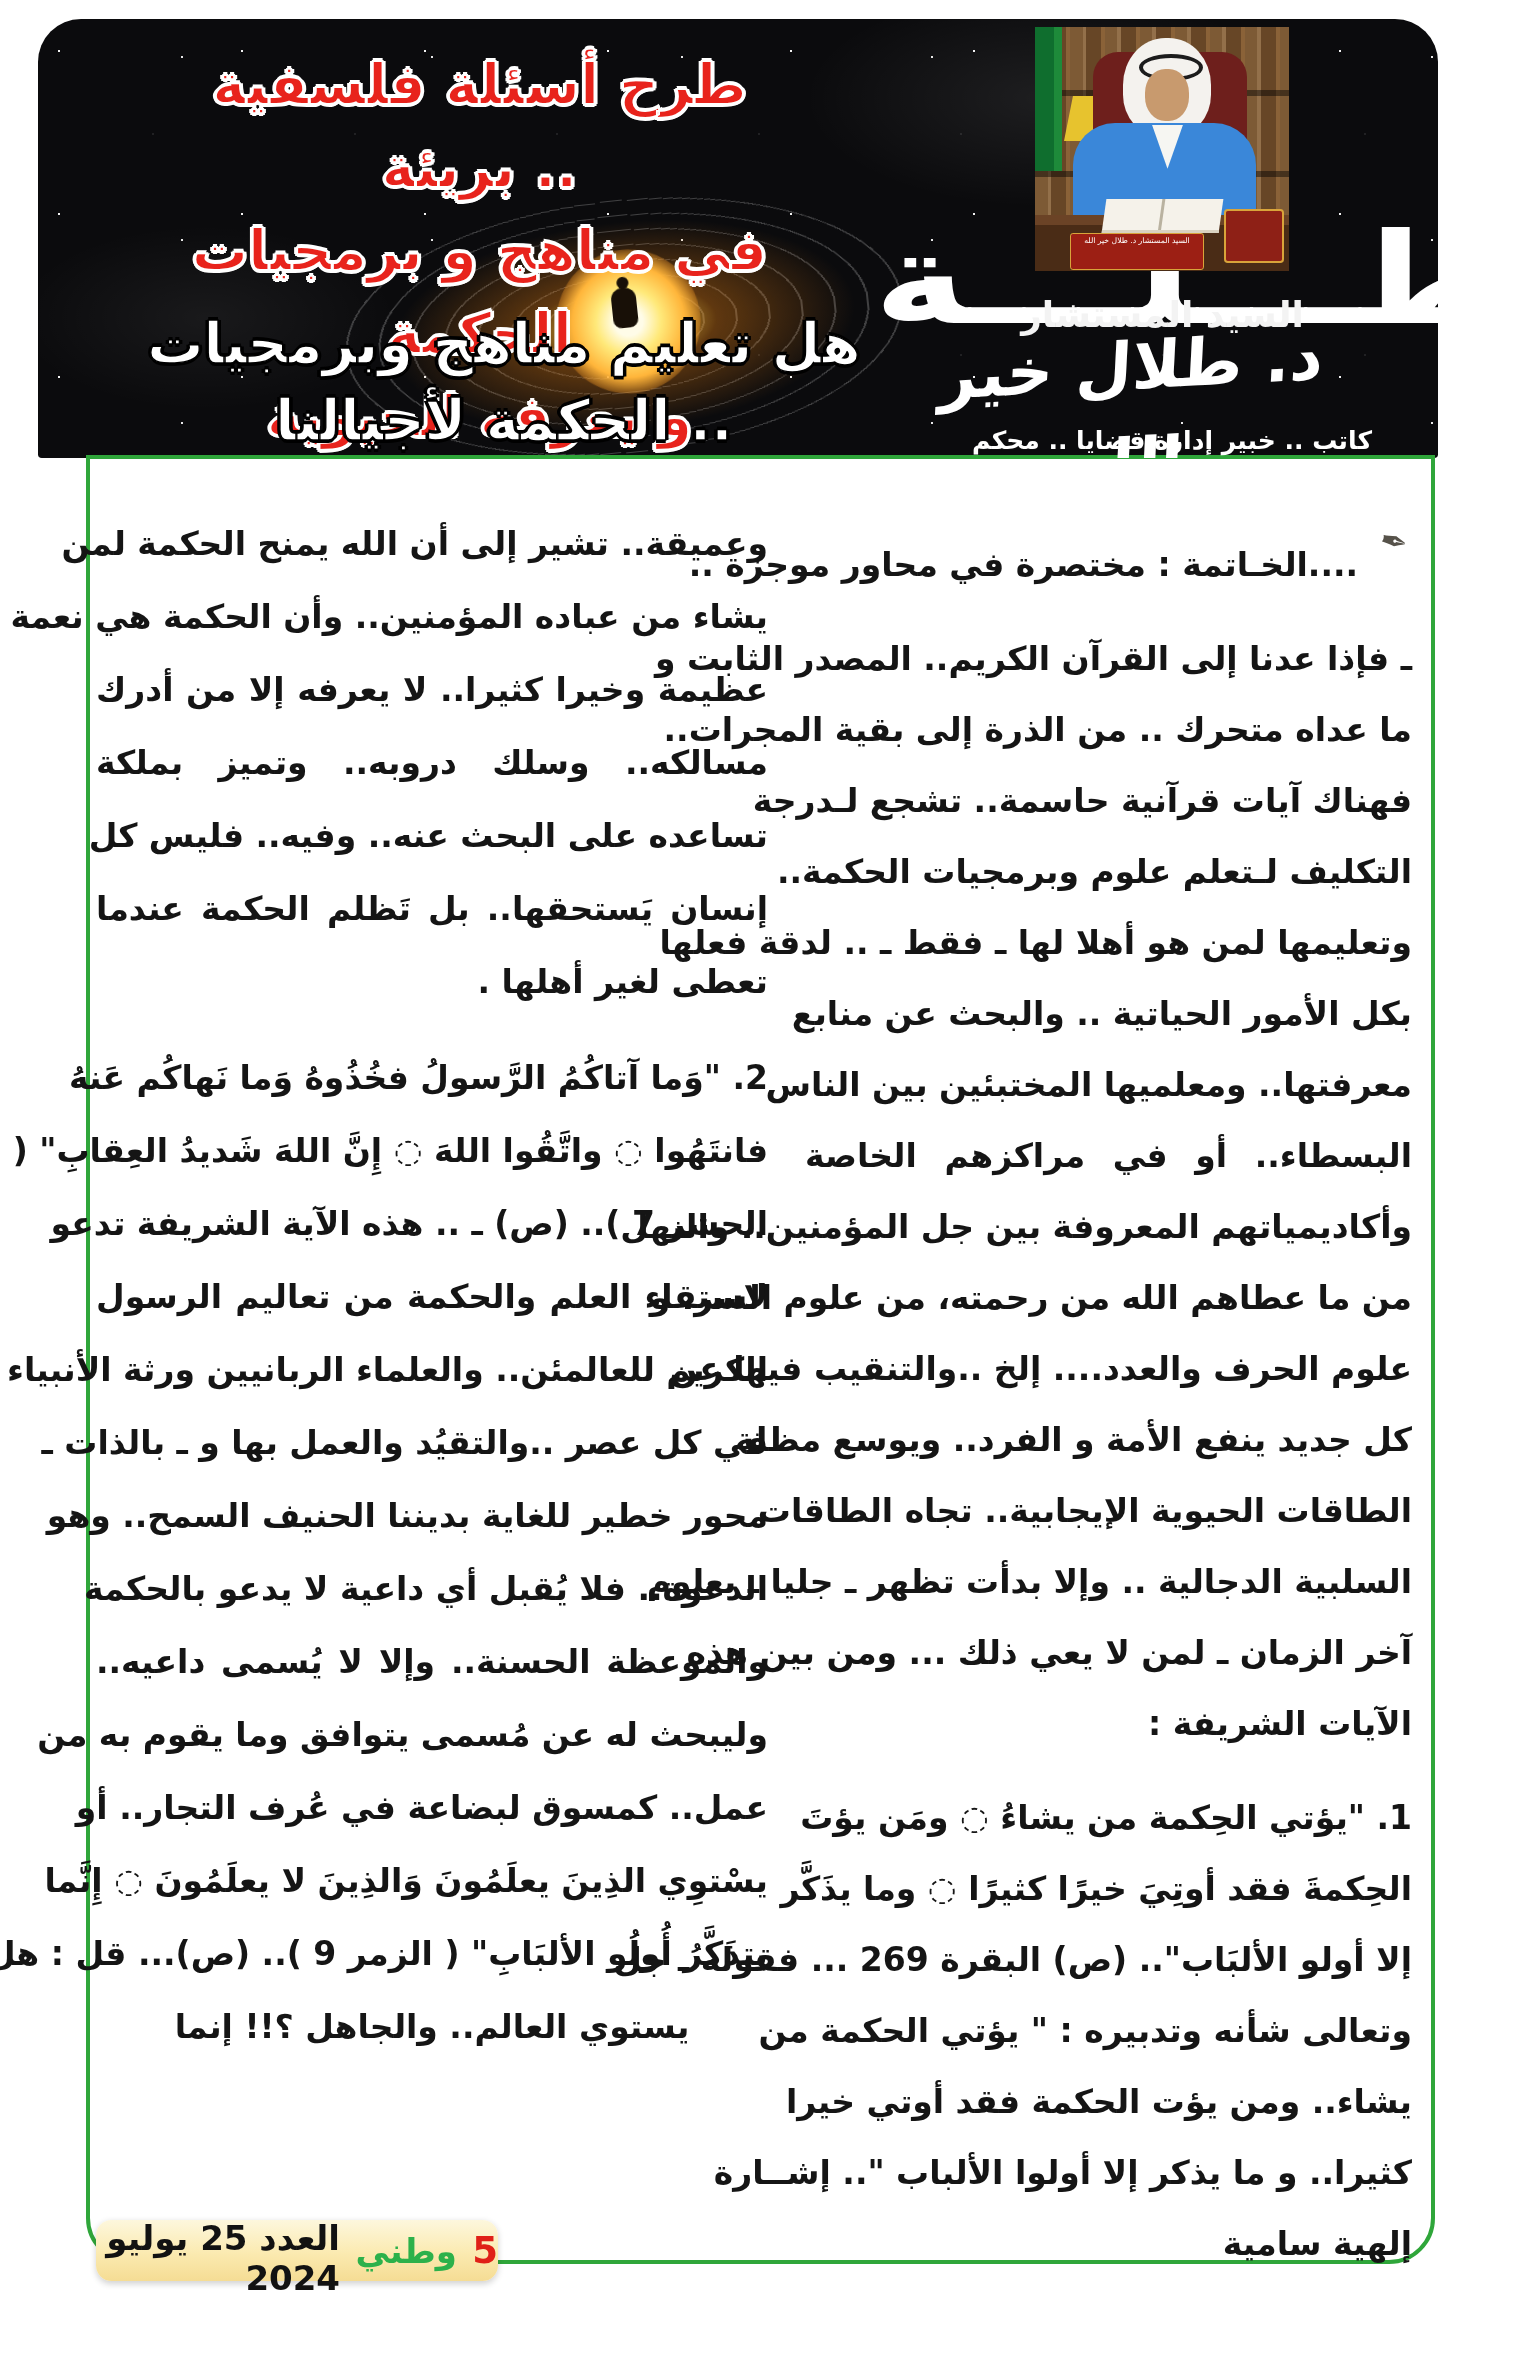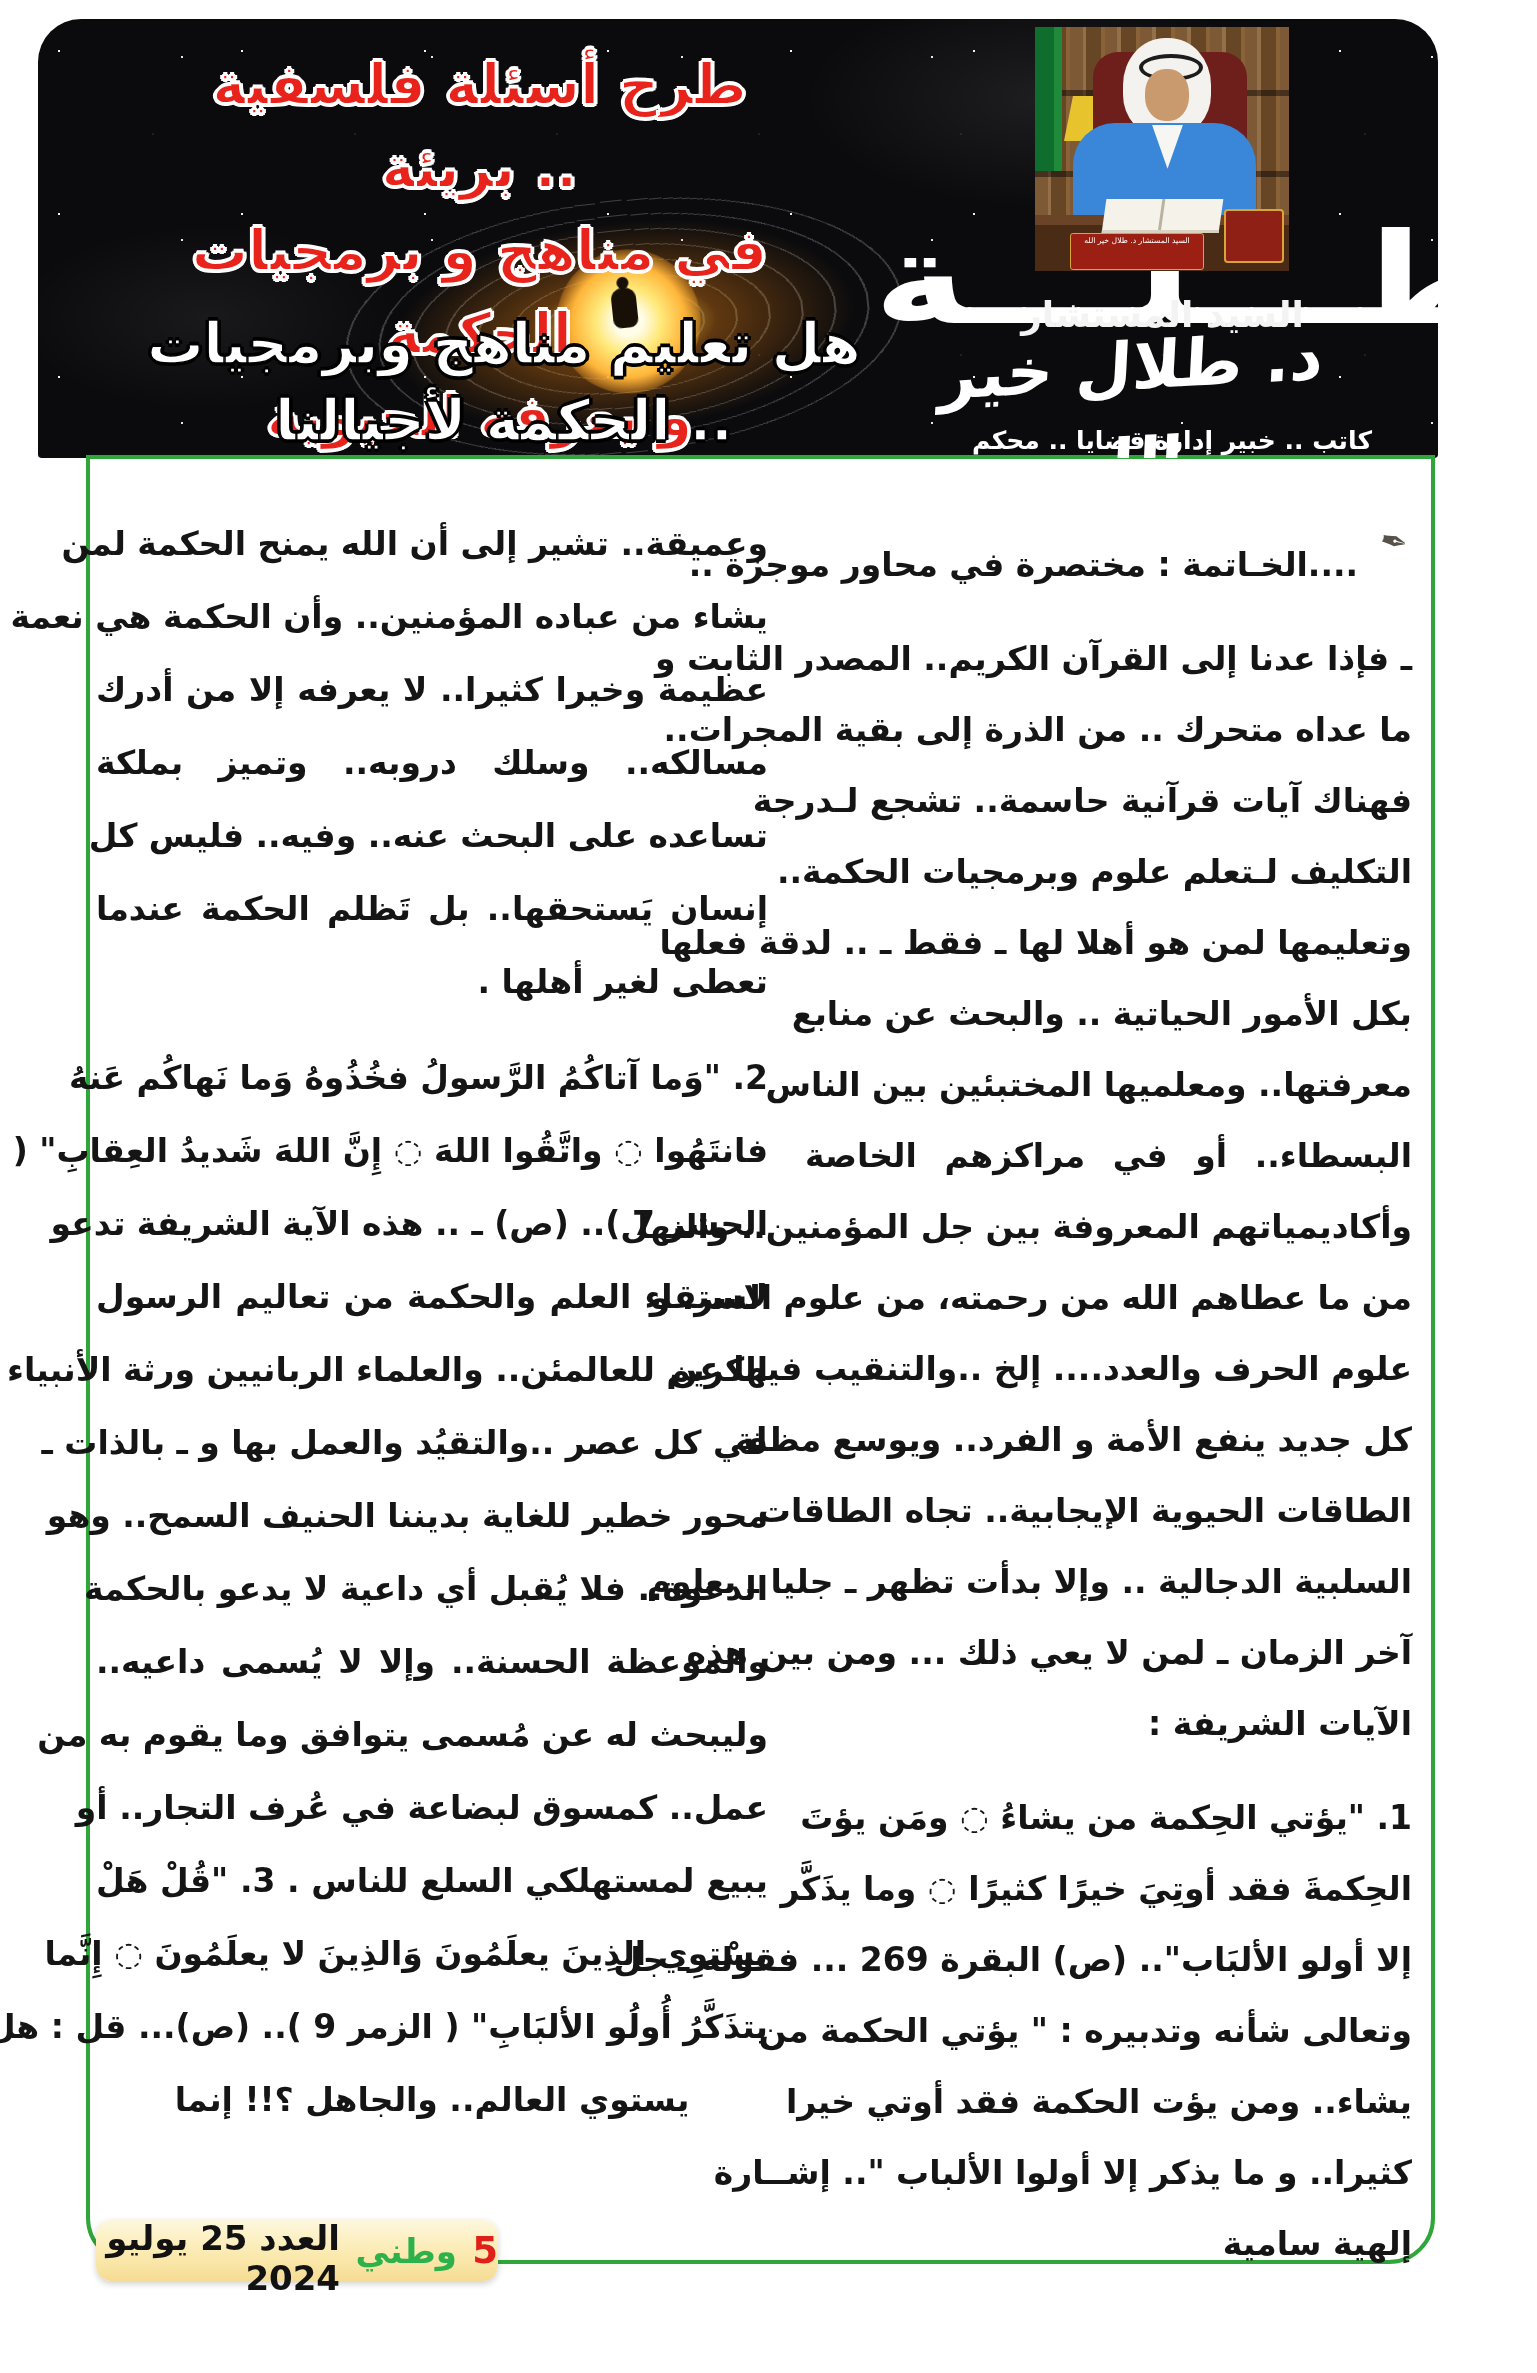--- a/index.html
+++ b/index.html
@@ -188,21 +188,20 @@
       <div class="line">فانتَهُوا ◌ واتَّقُوا اللهَ ◌ إِنَّ اللهَ شَديدُ العِقابِ" (</div>
       <div class="line">الحشر 7 ).. (ص) ـ .. هذه الآية الشريفة تدعو</div>
       <div class="line">لاستقاء العلم والحكمة من تعاليم الرسول</div>
       <div class="line">الكريم للعالمئن.. والعلماء الربانيين ورثة الأنبياء</div>
       <div class="line">في كل عصر ..والتقيُد والعمل بها و ـ بالذات ـ</div>
       <div class="line">محور خطير للغاية بديننا الحنيف السمح.. وهو</div>
       <div class="line">الدعوة.. فلا يُقبل أي داعية لا يدعو بالحكمة</div>
       <div class="line">والموعظة الحسنة.. وإلا لا يُسمى داعيه..</div>
       <div class="line">وليبحث له عن مُسمى يتوافق وما يقوم به من</div>
       <div class="line">عمل.. كمسوق لبضاعة في عُرف التجار.. أو</div>
-      <div class="line">يبيع لمستهلكي السلع للناس .   3. "قُلْ هَلْ</div>
       <div class="line">يسْتوِي الذِينَ يعلَمُونَ وَالذِينَ لا يعلَمُونَ ◌ إِنَّما</div>
       <div class="line">يتذَكَّرُ أُولُو الألبَابِ" ( الزمر 9 ).. (ص)... قل : هل</div>
       <div class="line noj ctr">يستوي العالم.. والجاهل ؟!! إنما</div>
     </div>
 
   <div class="footer">
     <span class="pg">5</span>
     <span class="brand">وطني</span>
     <span class="issue">العدد 25 يوليو 2024</span>
   </div>

